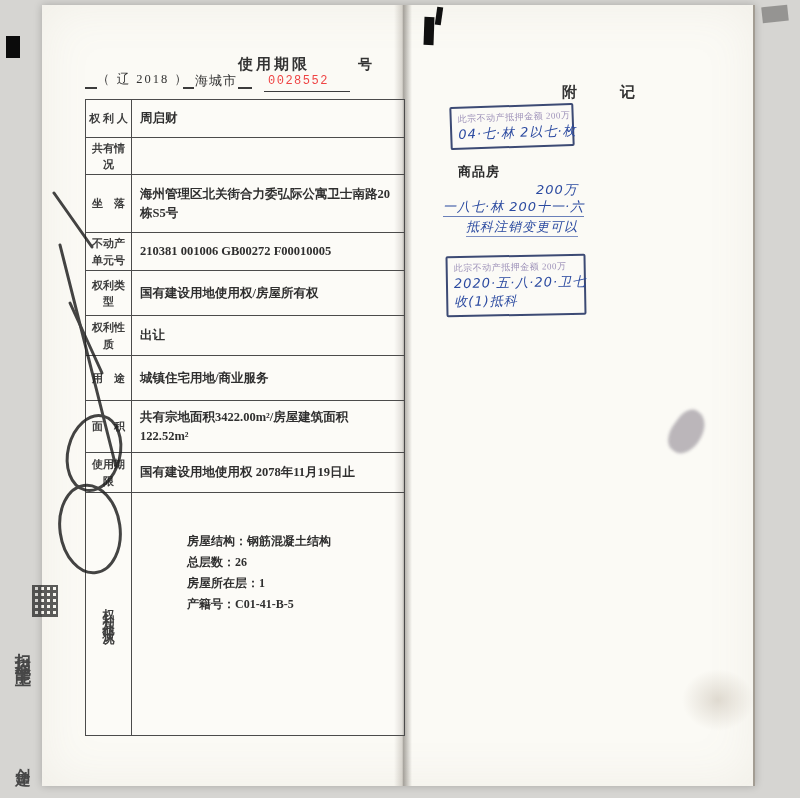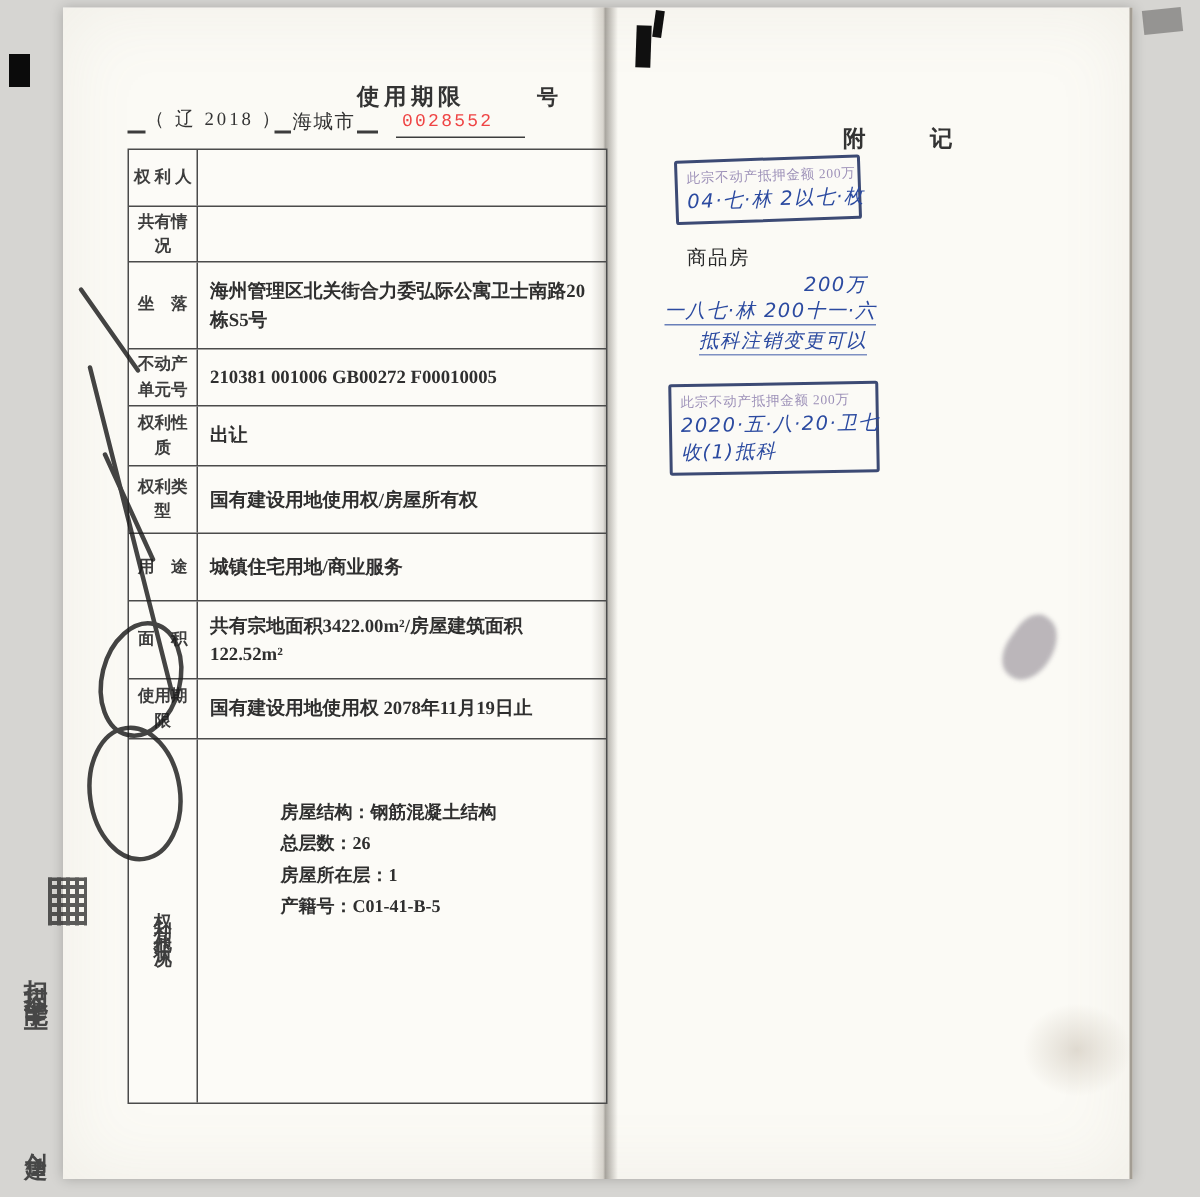--- a/index.html
+++ b/index.html
@@ -71,21 +71,21 @@
     background:rgba(255,255,255,.15);border-radius:2px;
   }
   .note1{left:408px;top:100px;width:124px;transform:rotate(-2deg);}
   .note3{left:404px;top:250px;width:140px;transform:rotate(-1deg);}
   .stamp-line{font-size:9px;color:#8d7fae;letter-spacing:.5px;white-space:nowrap;opacity:.85;}
   .hand{font-family:"DejaVu Sans","Liberation Sans",sans-serif;font-style:italic;color:#2b4aa0;font-size:13px;letter-spacing:1px;white-space:nowrap;}
   .hand-abs{position:absolute;}
   .n2l1{left:494px;top:176px;}
   .n2l2{left:401px;top:193px;border-bottom:1.5px solid rgba(43,74,160,.7);}
   .n2l3{left:424px;top:213px;border-bottom:1.5px solid rgba(43,74,160,.6);}
-  .commodity{position:absolute;left:416px;top:158px;font-size:13px;color:#2a2a2a;font-weight:400;letter-spacing:1px;}
+  .commodity{position:absolute;left:416px;top:158px;font-size:13px;color:#2a2a2a;font-weight:700;letter-spacing:1px;}
   .smudge{
     position:absolute;left:630px;top:404px;width:30px;height:46px;
     background:rgba(98,88,104,.42);transform:rotate(36deg);
     border-radius:40% 60% 50% 50%;filter:blur(1.5px);
   }
   .stain{
     position:absolute;left:640px;top:664px;width:72px;height:62px;
     background:radial-gradient(closest-side,rgba(160,145,125,.30),rgba(160,145,125,0));
   }
 
@@ -120,40 +120,41 @@
   <div class="hdr hdr-number">0028552</div>
   <div class="hdr hdr-suffix">号</div>
   <div class="dash d1"></div>
   <div class="dash d2"></div>
   <div class="dash d3"></div>
   <div class="dash d4"></div>
 
   <div class="prop-table">
     <div class="prow h38">
       <div class="plabel">权 利 人</div>
+      <div class="pvalue">周启财</div>
     </div>
     <div class="prow h37">
       <div class="plabel">共有情况</div>
       <div class="pvalue"></div>
     </div>
     <div class="prow h58">
       <div class="plabel">坐　落</div>
       <div class="pvalue">海州管理区北关街合力委弘际公寓卫士南路20栋S5号</div>
     </div>
     <div class="prow h38">
       <div class="plabel">不动产单元号</div>
       <div class="pvalue">210381 001006 GB00272 F00010005</div>
     </div>
+    <div class="prow h45">
+      <div class="plabel">权利类型</div>
+      <div class="pvalue">国有建设用地使用权/房屋所有权</div>
+    </div>
     <div class="prow h40">
       <div class="plabel">权利性质</div>
       <div class="pvalue">出让</div>
-    </div>
-    <div class="prow h45">
-      <div class="plabel">权利类型</div>
-      <div class="pvalue">国有建设用地使用权/房屋所有权</div>
     </div>
     <div class="prow h45">
       <div class="plabel">用　途</div>
       <div class="pvalue">城镇住宅用地/商业服务</div>
     </div>
     <div class="prow h52">
       <div class="plabel">面　积</div>
       <div class="pvalue">共有宗地面积3422.00m²/房屋建筑面积122.52m²</div>
     </div>
     <div class="prow h40">

